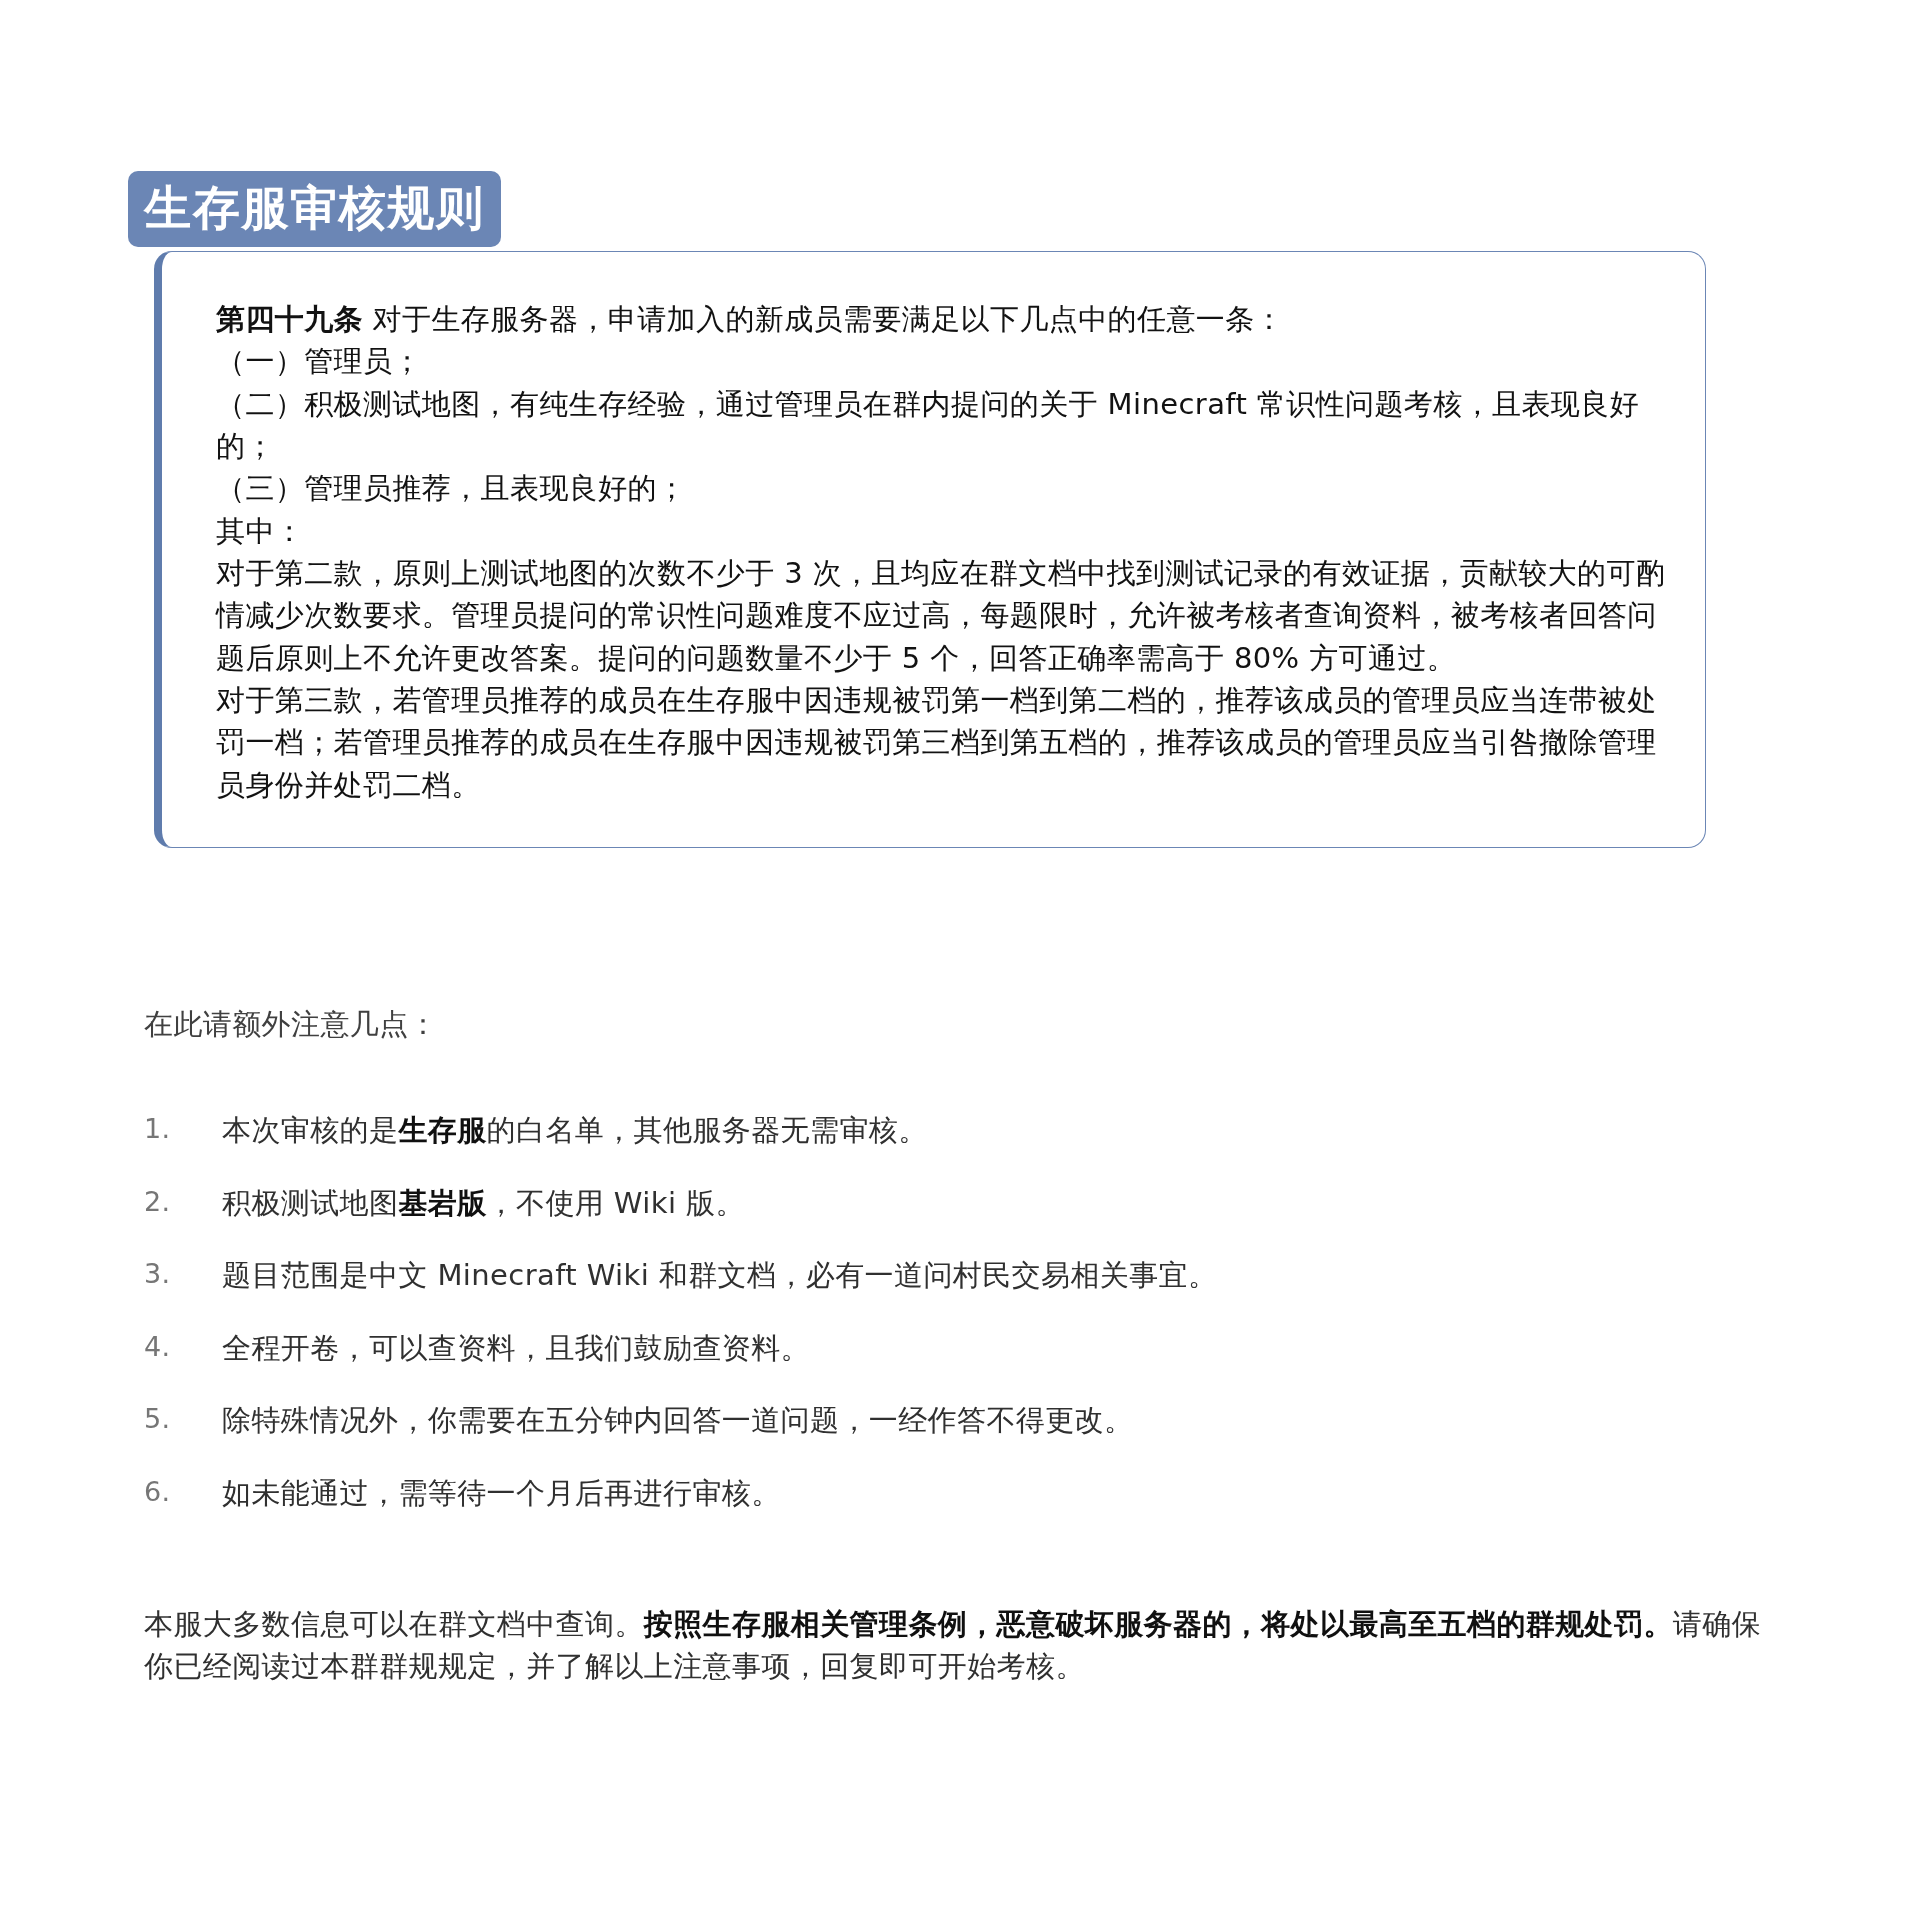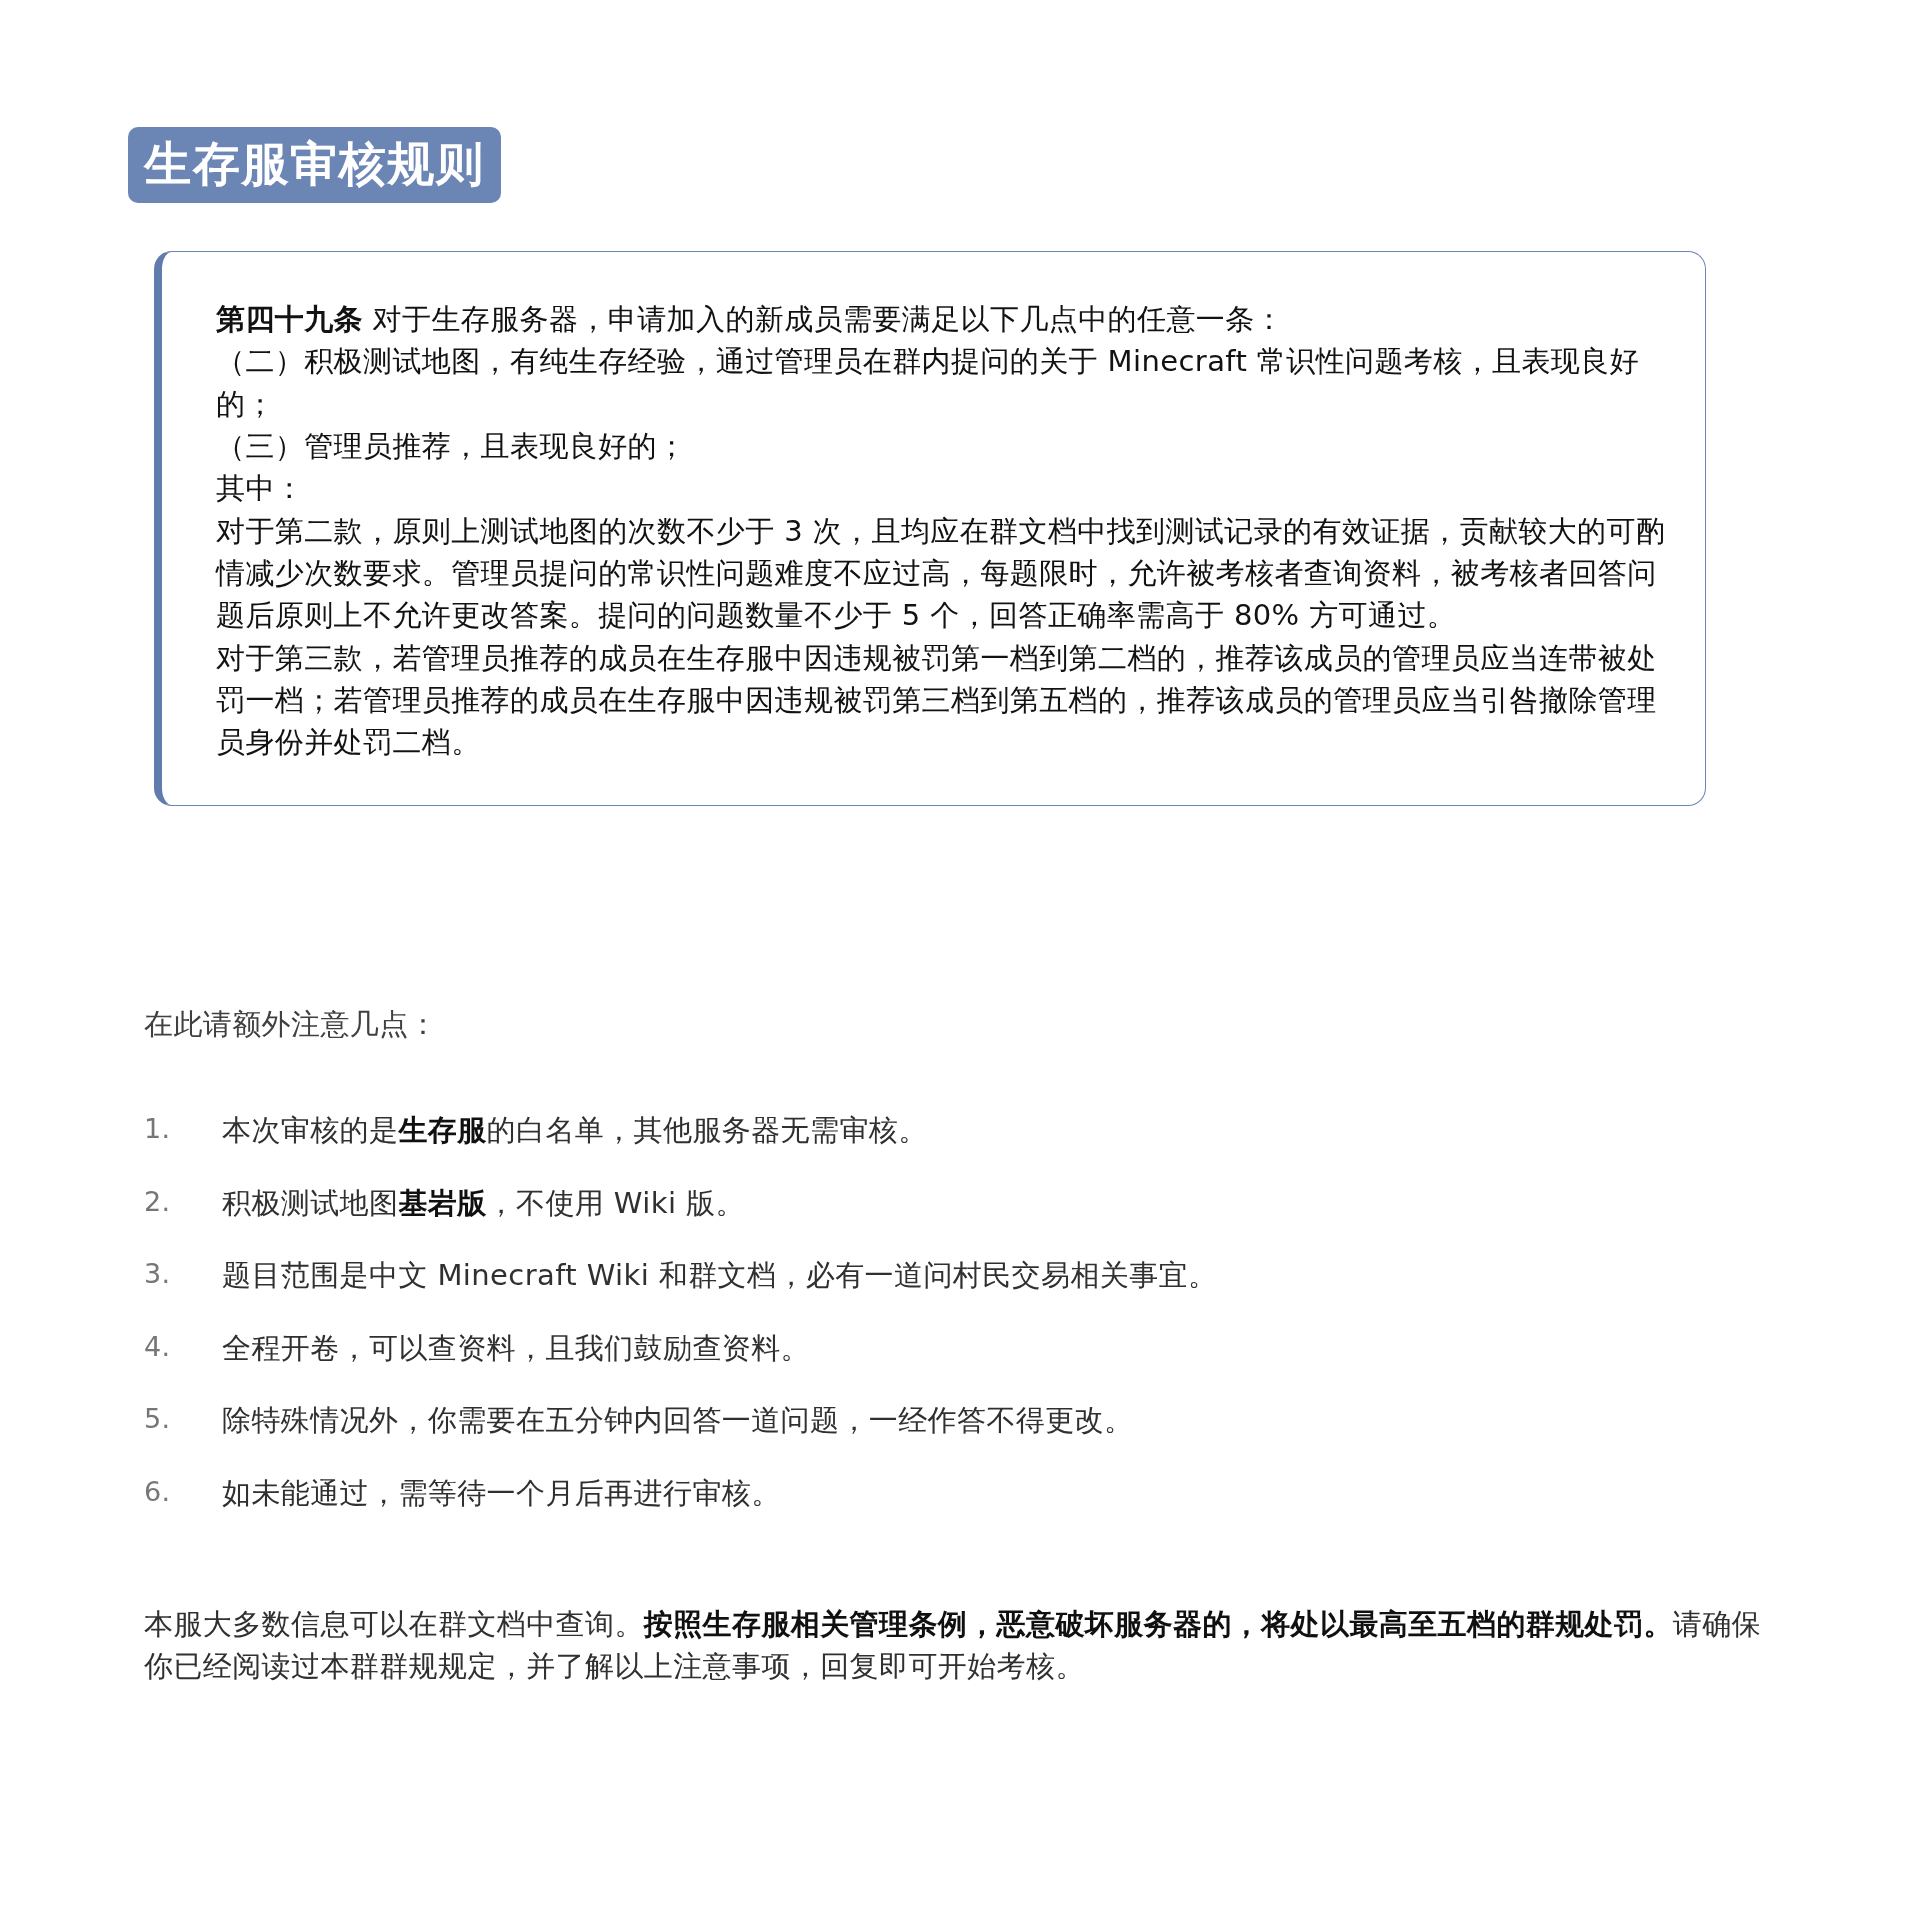--- a/index.html
+++ b/index.html
@@ -32,20 +32,21 @@
     display: inline-block;
     background: #6b86b5;
     color: #ffffff;
     font-size: 47px;
     line-height: 1.0;
     font-weight: 700;
     letter-spacing: 1.6px;
     padding: 13px 16.3px 15.5px 16.3px;
     border-radius: 10px;
     white-space: nowrap;
+    margin-top: 44px;
   }
 
   
   .rule-box {
     position: absolute;
     left: 154px;
     top: 251px;
     width: 1552px;
     box-sizing: border-box;
     background: #ffffff;
@@ -134,20 +135,21 @@
 <body>
 
 <div class="page">
 
   <div class="title-wrap">
     <span class="title-badge">生存服审核规则</span>
   </div>
 
   <div class="rule-box">
     <div class="rule-line"><b>第四十九条</b><span> 对于生存服务器，申请加入的新成员需要满足以下几点中的任意一条：</span></div>
+    <div class="rule-line indent">（一）管理员；</div>
     <div class="rule-line indent">（二）积极测试地图，有纯生存经验，通过管理员在群内提问的关于 Minecraft 常识性问题考核，且表现良好的；</div>
     <div class="rule-line indent">（三）管理员推荐，且表现良好的；</div>
     <div class="rule-line">其中：</div>
     <div class="rule-line">对于第二款，原则上测试地图的次数不少于 3 次，且均应在群文档中找到测试记录的有效证据，贡献较大的可酌情减少次数要求。管理员提问的常识性问题难度不应过高，每题限时，允许被考核者查询资料，被考核者回答问题后原则上不允许更改答案。提问的问题数量不少于 5 个，回答正确率需高于 80% 方可通过。</div>
     <div class="rule-line">对于第三款，若管理员推荐的成员在生存服中因违规被罚第一档到第二档的，推荐该成员的管理员应当连带被处罚一档；若管理员推荐的成员在生存服中因违规被罚第三档到第五档的，推荐该成员的管理员应当引咎撤除管理员身份并处罚二档。</div>
   </div>
 
   <div class="notes-intro">在此请额外注意几点：</div>
 
   <div class="note-list">

